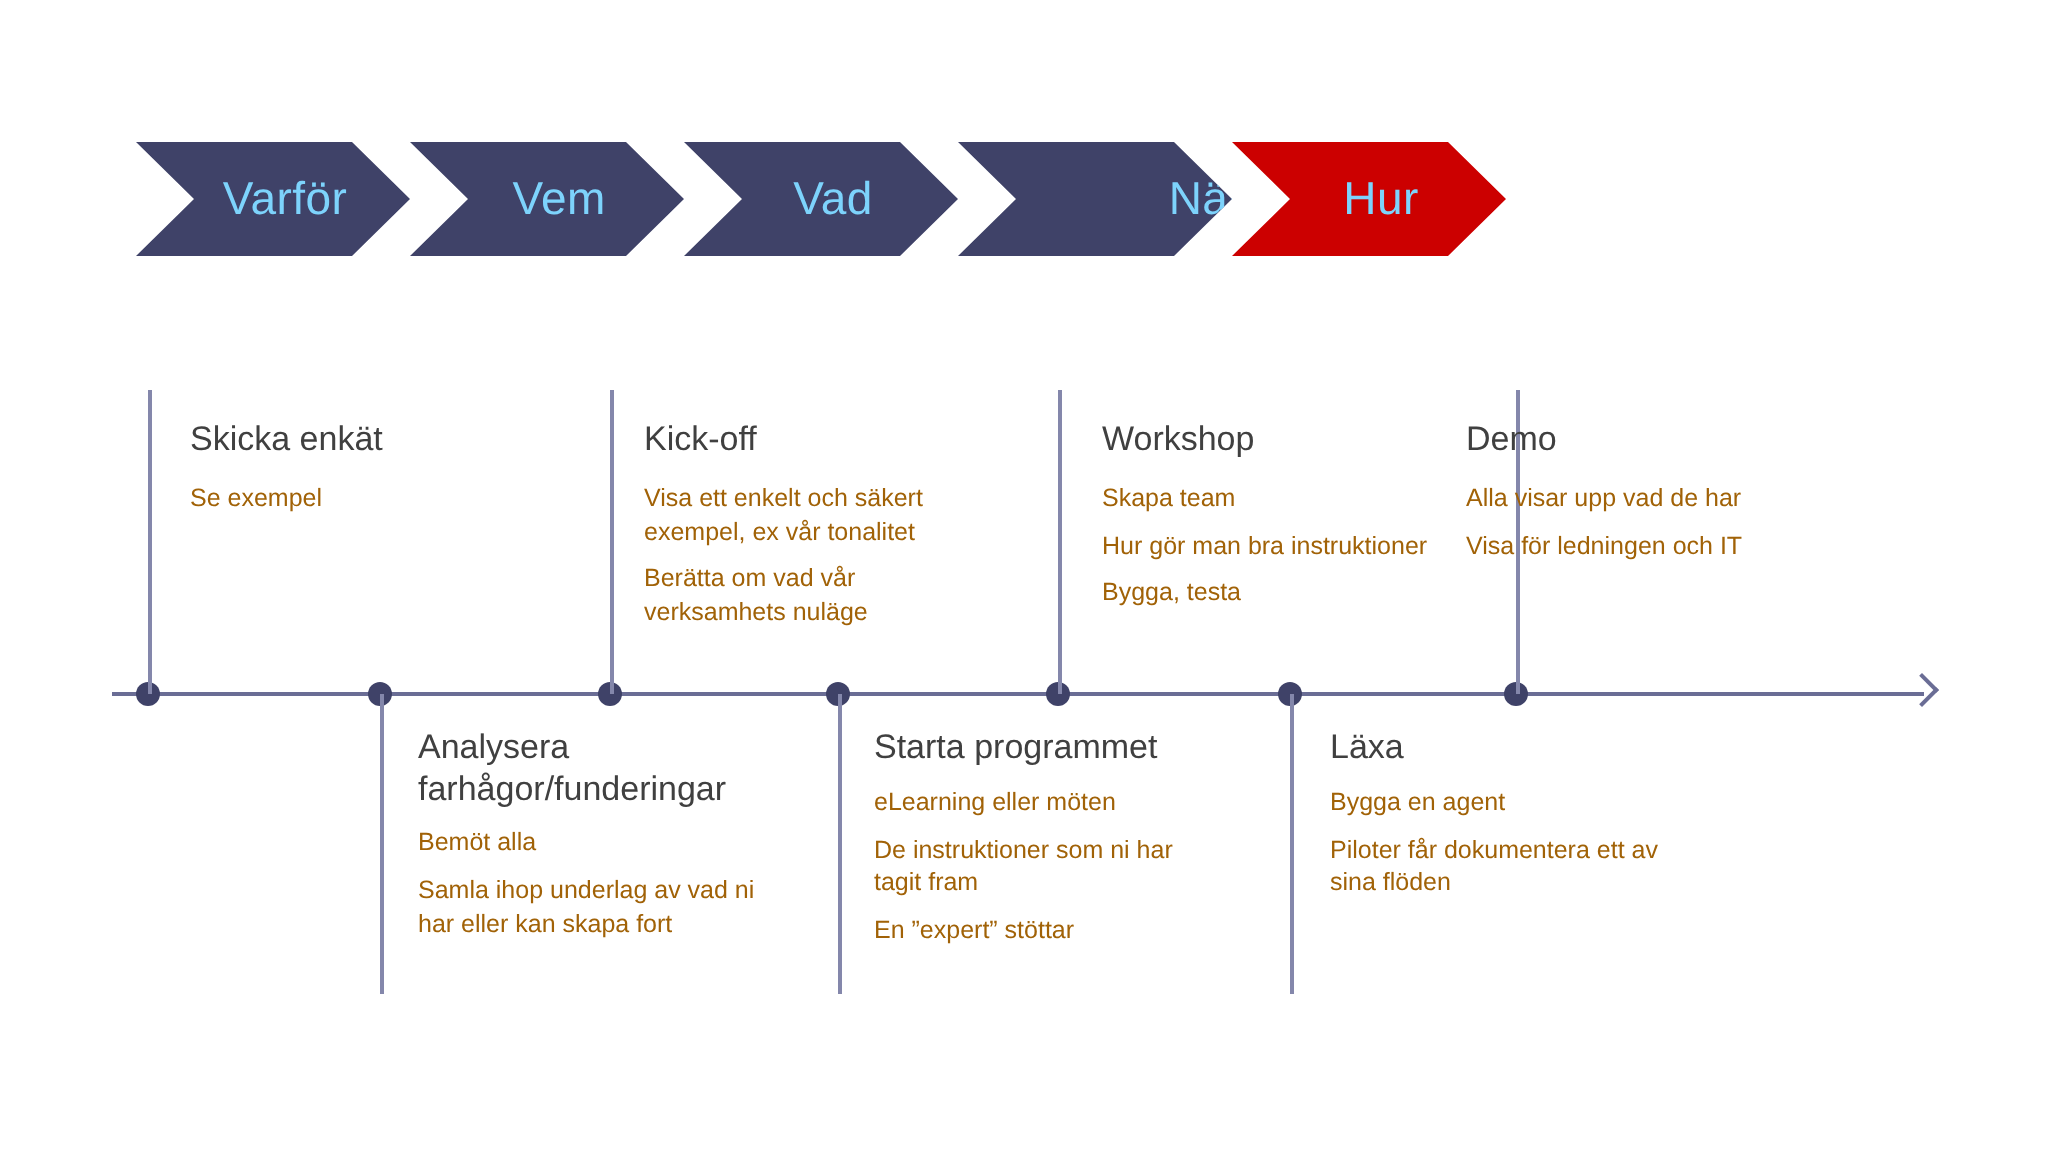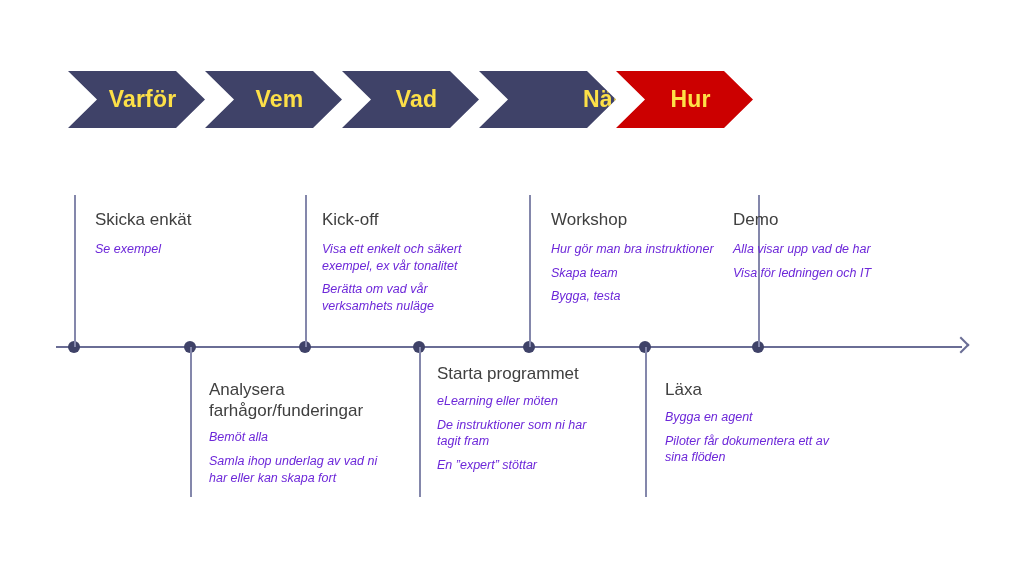--- a/index.html
+++ b/index.html
@@ -10,26 +10,25 @@
     overflow:hidden;
     position:relative;
   }
   .stage{position:absolute;left:0;top:0;width:1024px;height:576px;}
 
   
   .chevron-band{position:absolute;left:68px;top:71px;height:57px;}
   .chev{
     position:absolute;top:0;height:57px;width:137px;
     display:flex;align-items:center;justify-content:center;
-    color:#fde047;
+    color:#7dd3fc;
     font-size:23px;
     letter-spacing:.2px;
     -webkit-clip-path:polygon(0 0, 108px 0, 137px 50%, 108px 100%, 0 100%, 29px 50%);
     clip-path:polygon(0 0, 108px 0, 137px 50%, 108px 100%, 0 100%, 29px 50%);
-    font-weight:bold;
   }
   .chev span{display:block;transform:translateX(6px);line-height:1;}
 
   
   .axis-line{
     position:absolute;left:56px;top:346px;width:906px;height:2px;
     background:#6a6d95;
   }
   .axis-arrow{
     position:absolute;left:955px;top:339px;width:16px;height:16px;
@@ -51,26 +50,25 @@
   .card{position:absolute;}
   .card-title{
     color:#404040;
     font-size:17px;
     line-height:1.22;
     margin:0 0 10px 0;
     font-weight:400;
     white-space:pre-line;
   }
   .card-line{
-    color:#6d28d9;
+    color:#a16207;
     font-size:12.5px;
     line-height:1.35;
     margin:0 0 7px 0;
     white-space:pre-line;
-    font-style:italic;
   }
   .card-line:last-child{margin-bottom:0;}
   .card.bottom .card-title{margin-bottom:8px;}
 </style>
 </head>
 <body>
 
 <div class="stage">
 
   <div class="chevron-band" id="chevron-band">
@@ -114,48 +112,48 @@
       <div class="card top" style="left: 322px; width: 200px; top: 210px;">
         <div class="card-title">Kick-off</div>
         <div class="card-line">Visa ett enkelt och säkert
 exempel, ex vår tonalitet</div>
         <div class="card-line">Berätta om vad vår
 verksamhets nuläge</div>
       </div>
       <div class="stem" style="left: 529px; top: 195px; height: 152px;"></div>
       <div class="card top" style="left: 551px; width: 210px; top: 210px;">
         <div class="card-title">Workshop</div>
+        <div class="card-line">Skapa team</div>
         <div class="card-line">Hur gör man bra instruktioner</div>
-        <div class="card-line">Skapa team</div>
         <div class="card-line">Bygga, testa</div>
       </div>
       <div class="stem" style="left: 758px; top: 195px; height: 152px;"></div>
       <div class="card top" style="left: 733px; width: 210px; top: 210px;">
         <div class="card-title">Demo</div>
         <div class="card-line">Alla visar upp vad de har</div>
         <div class="card-line">Visa för ledningen och IT</div>
       </div>
       <div class="stem" style="left: 190px; top: 347px; height: 150px;"></div>
-      <div class="card bottom" style="left: 209px; width: 205px; top: 380px;">
+      <div class="card bottom" style="left: 209px; width: 205px; top: 364px;">
         <div class="card-title">Analysera
 farhågor/funderingar</div>
         <div class="card-line">Bemöt alla</div>
         <div class="card-line">Samla ihop underlag av vad ni
 har eller kan skapa fort</div>
       </div>
       <div class="stem" style="left: 419px; top: 347px; height: 150px;"></div>
       <div class="card bottom" style="left: 437px; width: 200px; top: 364px;">
         <div class="card-title">Starta programmet</div>
         <div class="card-line">eLearning eller möten</div>
         <div class="card-line">De instruktioner som ni har
 tagit fram</div>
         <div class="card-line">En ”expert” stöttar</div>
       </div>
       <div class="stem" style="left: 645px; top: 347px; height: 150px;"></div>
-      <div class="card bottom" style="left: 665px; width: 210px; top: 380px;">
+      <div class="card bottom" style="left: 665px; width: 210px; top: 364px;">
         <div class="card-title">Läxa</div>
         <div class="card-line">Bygga en agent</div>
         <div class="card-line">Piloter får dokumentera ett av
 sina flöden</div>
       </div>
     </div>
 
 </div>
 
 </body></html>

